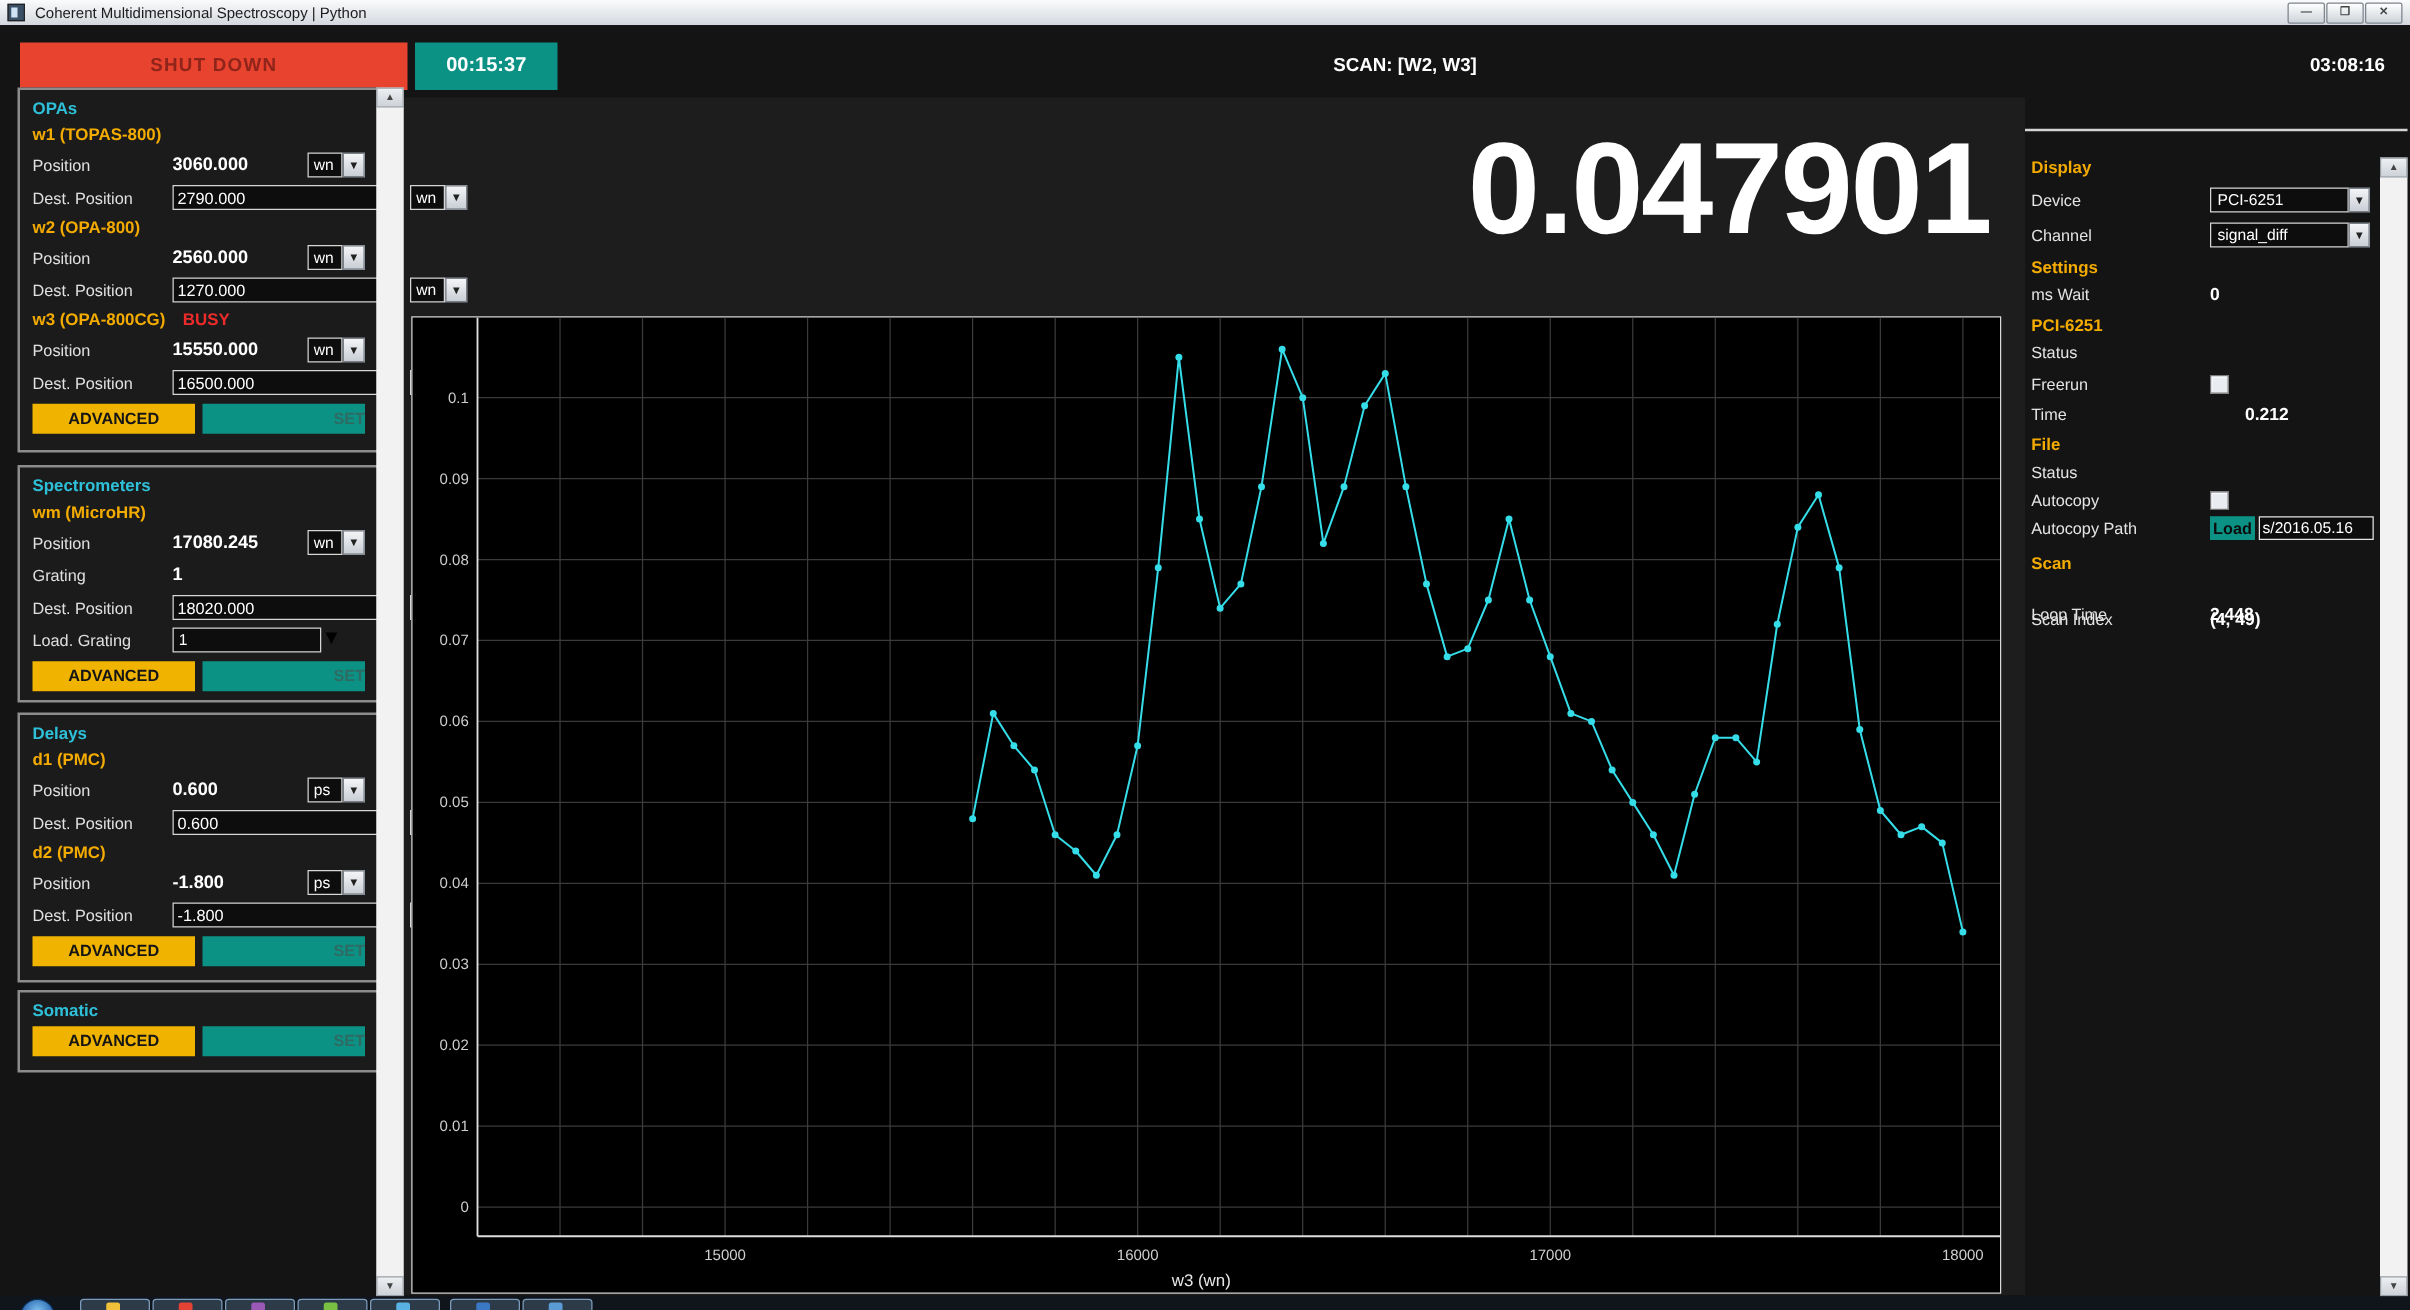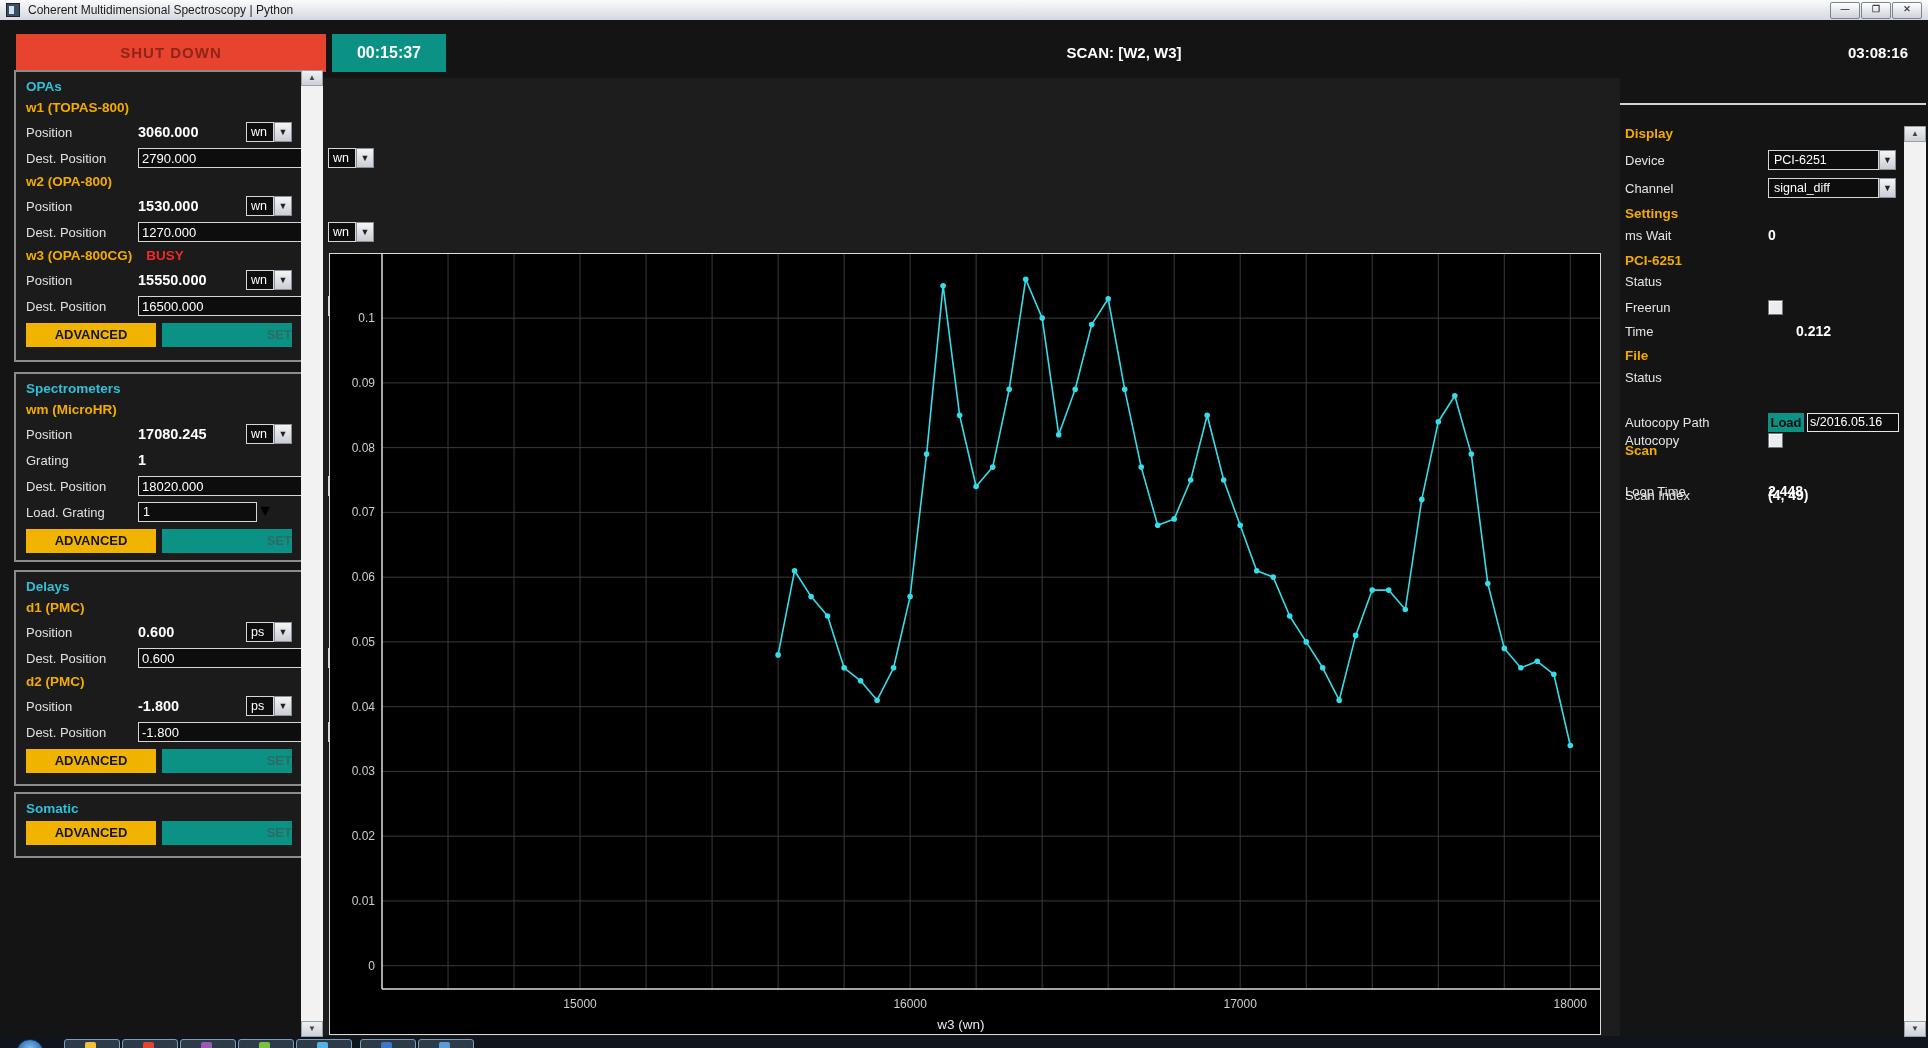--- a/index.html
+++ b/index.html
@@ -146,21 +146,21 @@
           <span class="ucombo">
             <span class="utxt">wn</span>
             <span class="uarr">▼</span>
           </span>
         </div>
         <div class="row-sub">
           <span>w2 (OPA-800)</span>
         </div>
         <div class="frow">
           <span class="lab">Position</span>
-          <span class="val">1530.000</span>
+          <span class="val">2560.000</span>
           <span class="ucombo">
             <span class="utxt">wn</span>
             <span class="uarr">▼</span>
           </span>
         </div>
         <div class="frow">
           <span class="lab">Dest. Position</span>
           <input class="inp" value="1270.000" style="">
           <span class="spacer"></span>
           <span class="ucombo">
@@ -286,20 +286,21 @@
           <div class="btn-set">SET</div>
         </div>
       </div>
     </div>
 
   <div class="vscroll" style="left:301px;top:70px;height:967px;">
     <div class="varrow" style="top:0;">▲</div>
     <div class="varrow" style="bottom:0;">▼</div>
   </div>
 
+  <div id="big-number">0.047901</div>
 
   <div id="plotbox">
     <svg id="plot-svg" width="1270" height="780" viewBox="0 0 1270 780">
         <line x1="52" y1="711.6872246696036" x2="1270" y2="711.6872246696036" stroke="#3b3b3b" stroke-width="1"></line>
         <line x1="52" y1="646.9295154185022" x2="1270" y2="646.9295154185022" stroke="#3b3b3b" stroke-width="1"></line>
         <line x1="52" y1="582.1718061674009" x2="1270" y2="582.1718061674009" stroke="#3b3b3b" stroke-width="1"></line>
         <line x1="52" y1="517.4140969162995" x2="1270" y2="517.4140969162995" stroke="#3b3b3b" stroke-width="1"></line>
         <line x1="52" y1="452.65638766519817" x2="1270" y2="452.65638766519817" stroke="#3b3b3b" stroke-width="1"></line>
         <line x1="52" y1="387.8986784140968" x2="1270" y2="387.8986784140968" stroke="#3b3b3b" stroke-width="1"></line>
         <line x1="52" y1="323.1409691629956" x2="1270" y2="323.1409691629956" stroke="#3b3b3b" stroke-width="1"></line>
@@ -434,21 +435,21 @@
       <div class="rrow" style="top: 321px; gap: 28px;">
         <span class="rlab">Time</span>
         <span class="rval">0.212</span>
       </div>
       <div class="rrow" style="top: 345px;">
         <span class="rhead">File</span>
       </div>
       <div class="rrow" style="top: 367px;">
         <span class="rlab">Status</span>
       </div>
-      <div class="rrow" style="top: 390px; margin-top: 40px;">
+      <div class="rrow" style="top: 390px;">
         <span class="rlab">Autocopy</span>
         <span class="chk"></span>
       </div>
       <div class="rrow" style="top: 412px;">
         <span class="rlab">Autocopy Path</span>
         <span class="btn-load">Load</span>
         <input class="rinp" value="s/2016.05.16" style="">
       </div>
       <div class="rrow" style="top: 440px;">
         <span class="rhead">Scan</span>

